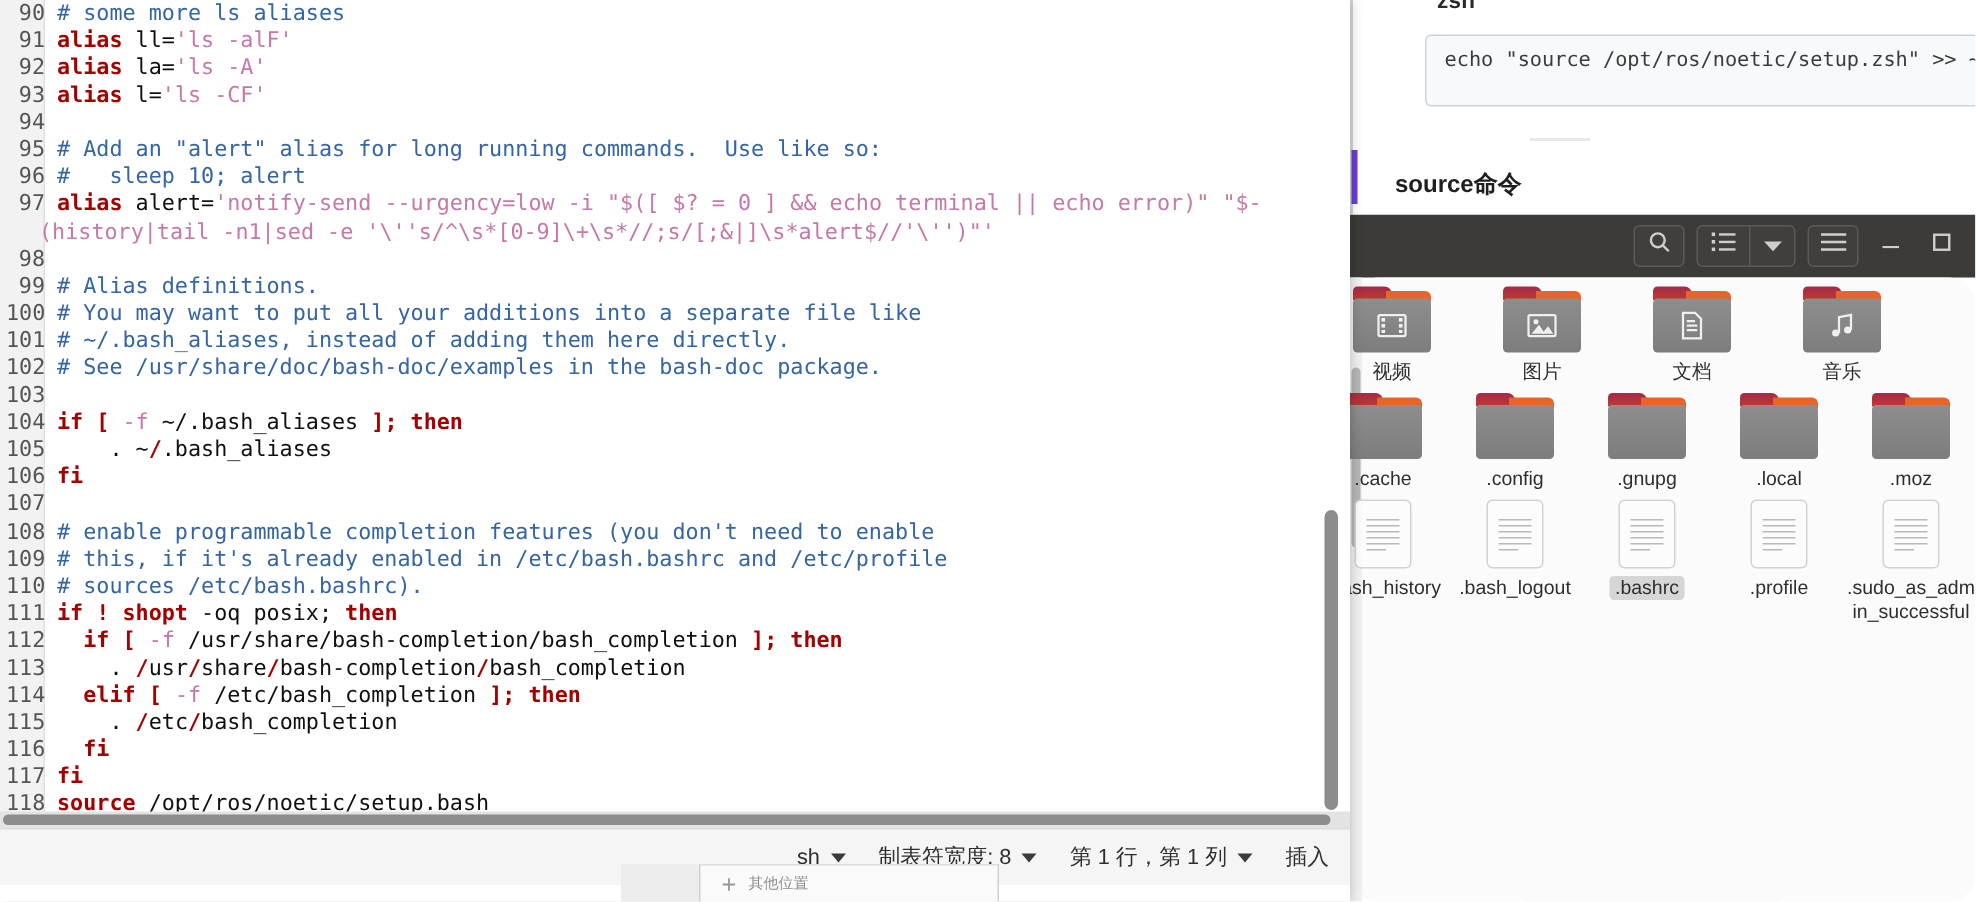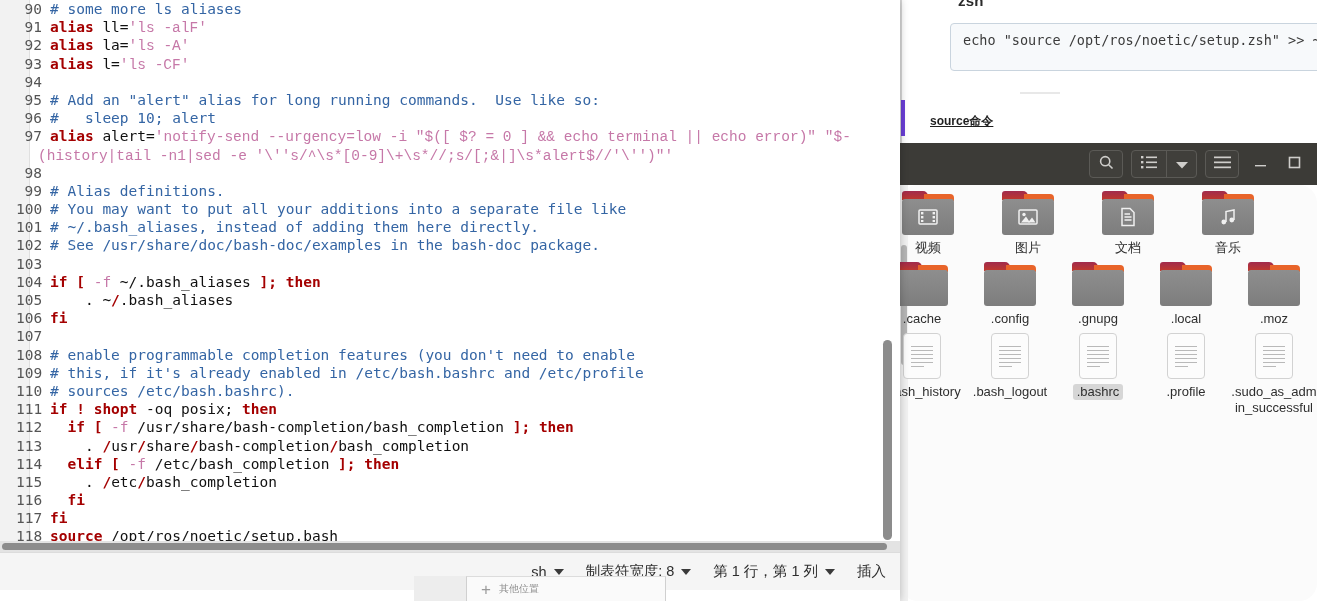--- a/index.html
+++ b/index.html
@@ -42,21 +42,21 @@
   .doc-faintline {
     position: absolute; left: 120px; top: 92px; width: 40px; height: 2px;
     background: #e8e8e8;
   }
   .purple-accent {
     position: absolute; left: 901px; top: 100px; width: 4px; height: 36px;
     background: #6a3fd6;
   }
   .src-heading {
     position: absolute; left: 930px; top: 113px;
-    font-size: 12px; font-weight: bold; color: #1f1f1f; text-decoration: underline;
+    font-size: 16px; font-weight: bold; color: #1f1f1f;
   }
 
   
   .fm {
     position: absolute; left: 900px; top: 143px; width: 417px; height: 458px;
     background: #ffffff; overflow: hidden;
   }
   .fm-header {
     position: absolute; left: 0; top: 0; width: 417px; height: 42px;
     background: #3c3b37;
@@ -154,40 +154,40 @@
   }
   .ed-view {
     position: absolute; left: 0; top: 0; width: 900px; height: 548px;
     background: #ffffff; overflow: hidden;
   }
   .gutter {
     position: absolute; left: 0; top: 0; width: 30px; height: 548px;
     background: #f2f2f2; border-right: 1px solid #e0e0e0;
   }
   .code-area {
-    position: absolute; left: 16px; top: 0; width: 880px; height: 548px;
+    position: absolute; left: 4px; top: 0; width: 880px; height: 548px;
     font-family: "DejaVu Sans Mono", monospace;
     font-size: 14.5px; line-height: 18.2px;
     white-space: pre;
   }
   .ln {
     display: block; height: 18.2px; position: relative;
   }
   .ln > .num {
     position: absolute; left: 0; width: 26px; text-align: right;
     color: #555555; font-size: 14.5px;
   }
   .ln > .src {
     position: absolute; left: 34px; color: #101010;
   }
   .ln.cont > .src { left: 22px; }
 
   .t-cmt { color: #3465a4; }
   .t-kw  { color: #a40000; font-weight: bold; }
-  .t-str { color: #c678a8; font-family: Liberation Mono, monospace; }
+  .t-str { color: #c678a8; }
   .t-opt { color: #c678a8; }
   .t-path-b { color: #a40000; font-weight: bold; }
   .t-plain { color: #101010; }
 
   .ed-vscroll {
     position: absolute; right: 8px; top: 340px; width: 9px; height: 200px;
     background: #8c8c8c; border-radius: 5px;
   }
   .ed-hscroll-track {
     position: absolute; left: 0; top: 541px; width: 900px; height: 11px;

